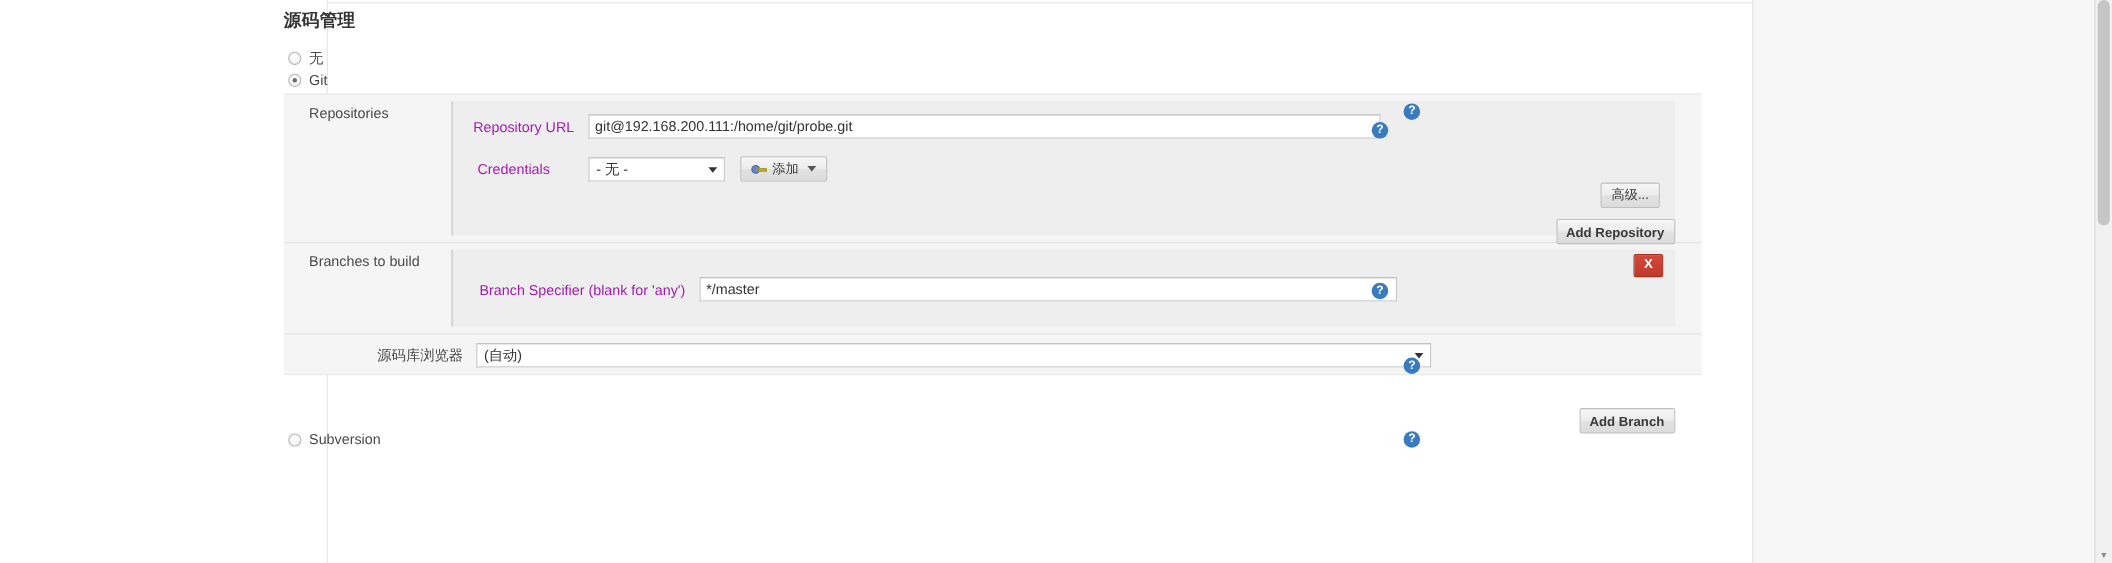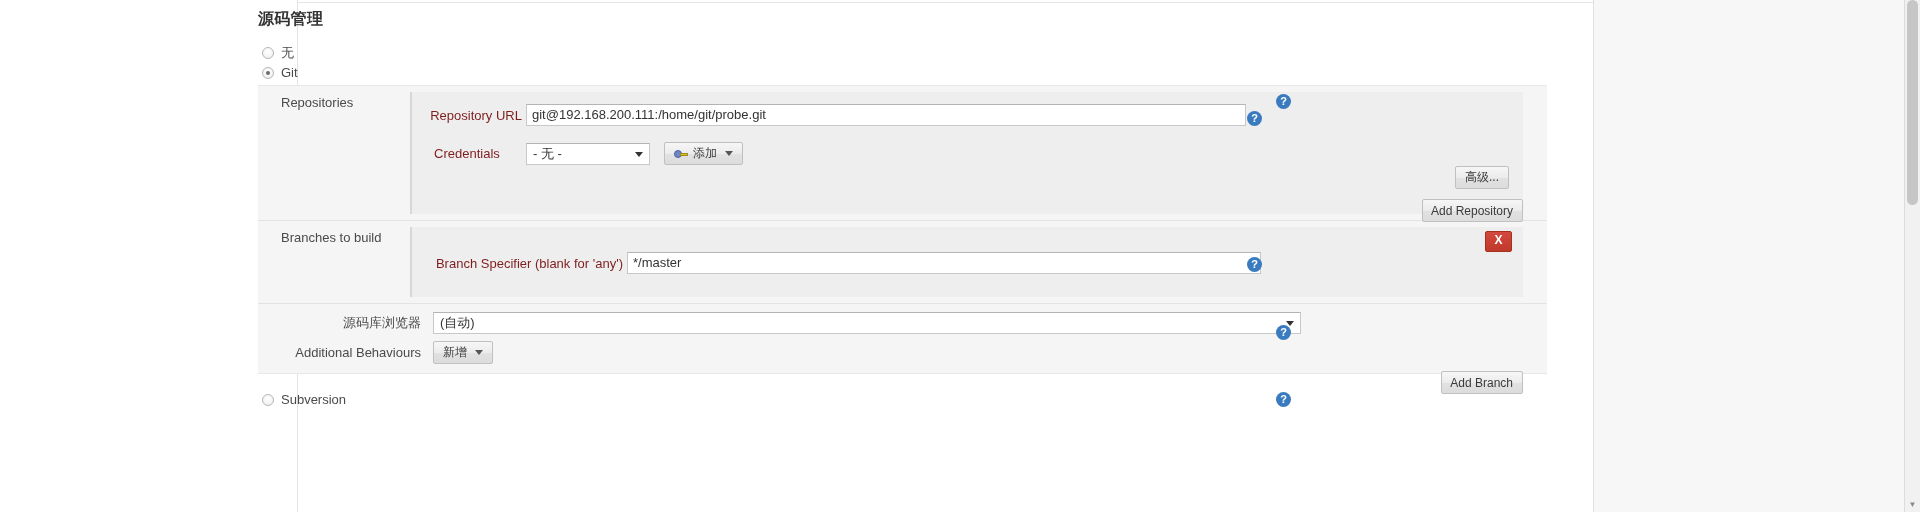--- a/index.html
+++ b/index.html
@@ -161,22 +161,22 @@
 
   .sub-row {
     display: flex;
     align-items: center;
     padding: 6px 0;
   }
   .sub-label {
     flex: none;
     text-align: right;
     font-size: 13px;
-    color: #7f1d1d;
-    padding-right: 4px;
+    color: #a21caf;
+    padding-right: 13px;
     white-space: nowrap;
   }
 
   input.text {
     font-family: "Liberation Sans", sans-serif;
     font-size: 13px;
     color: #333333;
     background: #ffffff;
     border: 1px solid #c8c8c8;
     border-top-color: #b4b4b4;
@@ -225,21 +225,21 @@
     color: #3a3a3a;
     background: linear-gradient(to bottom, #f6f6f6 0%, #ececec 50%, #e2e2e2 51%, #dcdcdc 100%);
     border: 1px solid #c0c0c0;
     border-radius: 2px;
     padding: 3px 9px;
     height: 23px;
     box-sizing: border-box;
     white-space: nowrap;
     cursor: default;
   }
-  .btn.bold { font-weight: normal; padding-left: 8px; }
+  .btn.bold { font-weight: bold; padding-left: 8px; }
   .btn .btn-caret {
     width: 0; height: 0;
     border-left: 4px solid transparent;
     border-right: 4px solid transparent;
     border-top: 5px solid #555555;
     margin-left: 3px;
   }
   .key-icon {
     width: 14px; height: 10px;
     position: relative;
@@ -397,28 +397,20 @@
 
     <div class="form-row" style="align-items:center; padding:8px 0 6px 0;">
       <div class="row-label" style="padding-top:0; text-align:right; padding-right:12px; width:175px;">源码库浏览器</div>
 
       <div class="select-wrap" style="width:868px;">
         <div class="sel-value">(自动)</div>
         <span class="caret"></span>
       </div>
     </div>
 
-    <div class="form-row" style="align-items:center; padding:1px 0 9px 0;">
-      <div class="row-label" style="padding-top:0; text-align:right; padding-right:12px; width:175px;">Additional Behaviours</div>
-
-      <button class="btn">
-        <span>新增</span>
-        <span class="btn-caret"></span>
-      </button>
-    </div>
 
   </div>
 
   <div class="radio-row" style="left:262px; top:392px;">
     <span class="radio"></span>
     <span class="radio-label">Subversion</span>
   </div>
 
   <div class="help" style="left:1276px; top:94px;">
     <span>?</span>

